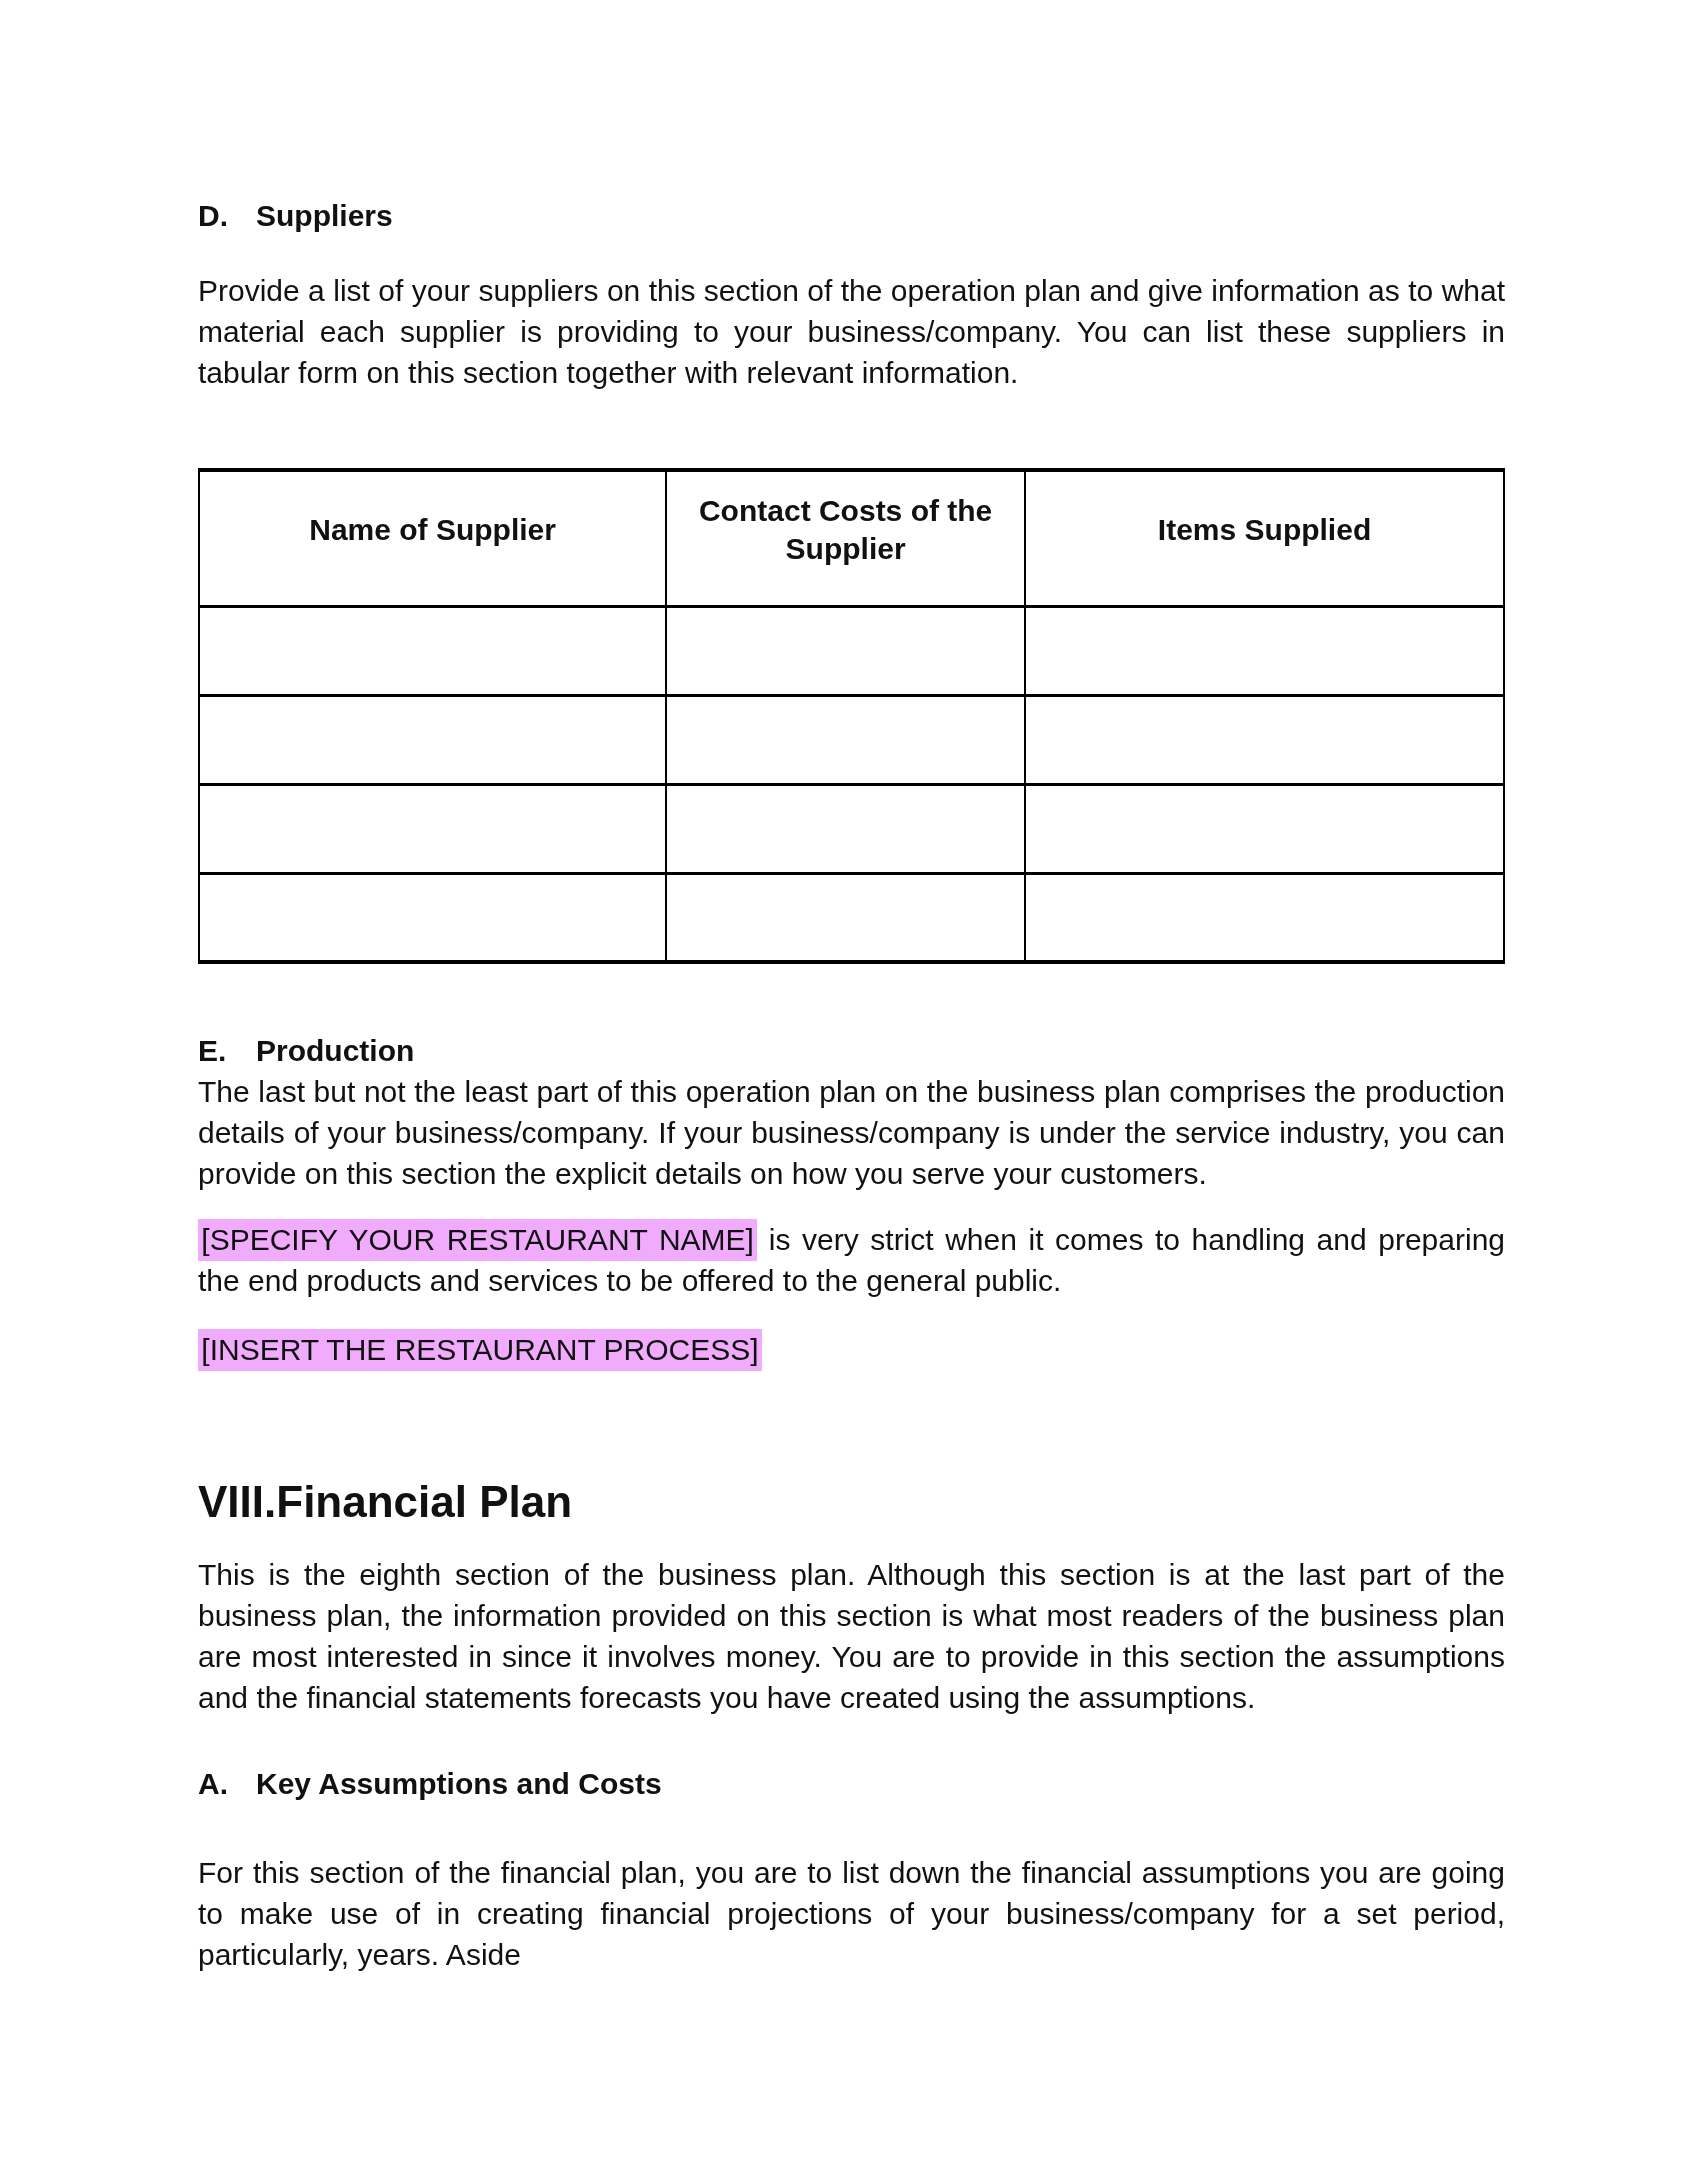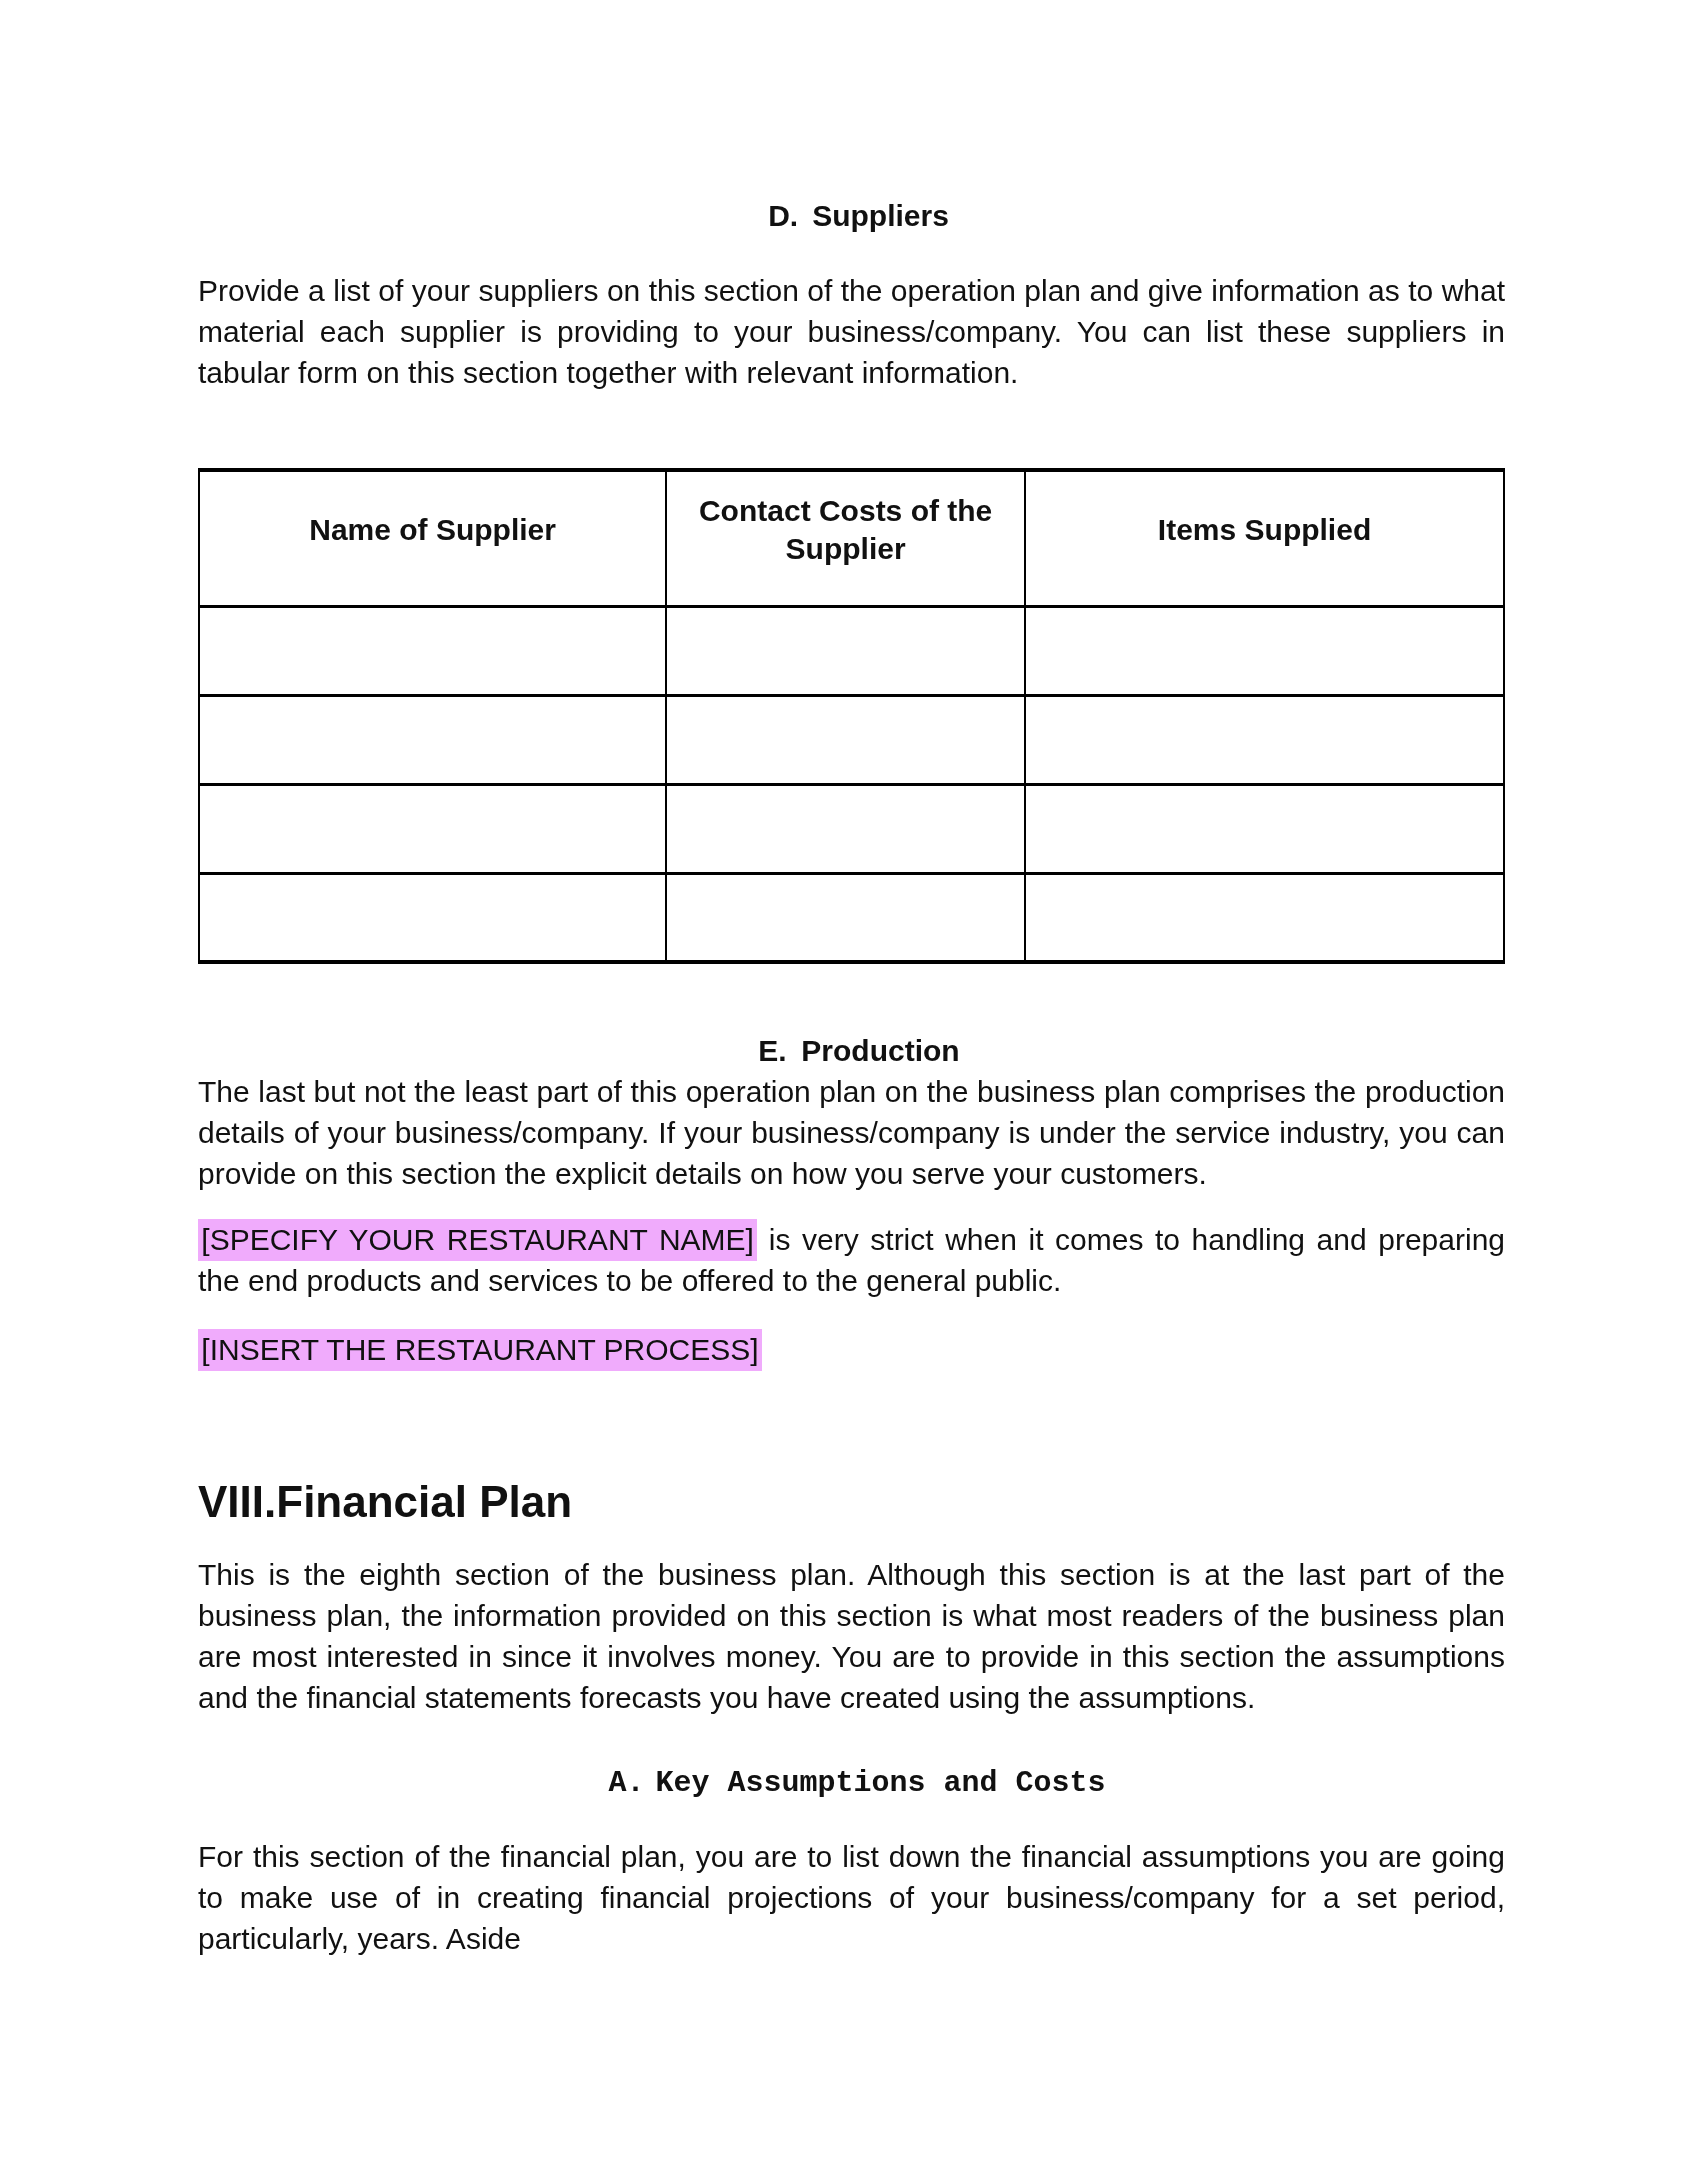--- a/index.html
+++ b/index.html
@@ -16,42 +16,41 @@
   }
   .body-text {
     font-size: 30px;
     line-height: 41px;
     text-align: justify;
   }
   .heading {
     font-size: 30px;
     line-height: 41px;
     font-weight: bold;
-    text-align: center;
   }
   .heading .tab-label {
     display: inline-block;
     min-width: 58px;
   }
   .heading-lg {
     font-size: 44px;
     line-height: 48px;
     font-weight: bold;
   }
   .heading-lg .tab-label {
     display: inline-block;
     min-width: 76px;
   }
   .h-suppliers   { margin-bottom: 34px; }
   .suppliers-table-wrap { margin-top: 75px; }
   .h-production  { margin-top: 66px; }
   .para-specify  { margin-top: 24.5px; }
   .para-insert   { margin-top: 28.4px; }
   .h-financial   { margin-top: 108px; margin-bottom: 28.4px; }
-  .h-key         { margin-top: 45px; margin-bottom: 32px; font-family: Liberation Mono, monospace; }
+  .h-key         { margin-top: 45px; margin-bottom: 48px; }
   .para-key      { text-align: justify; }
   .hl {
     background: #f0abfc;
     padding: 4px 3.3px 5.3px 3.3px;
   }
   table.suppliers {
     width: 100%;
     border-collapse: collapse;
     table-layout: fixed;
     border-top: 4px solid #000;

